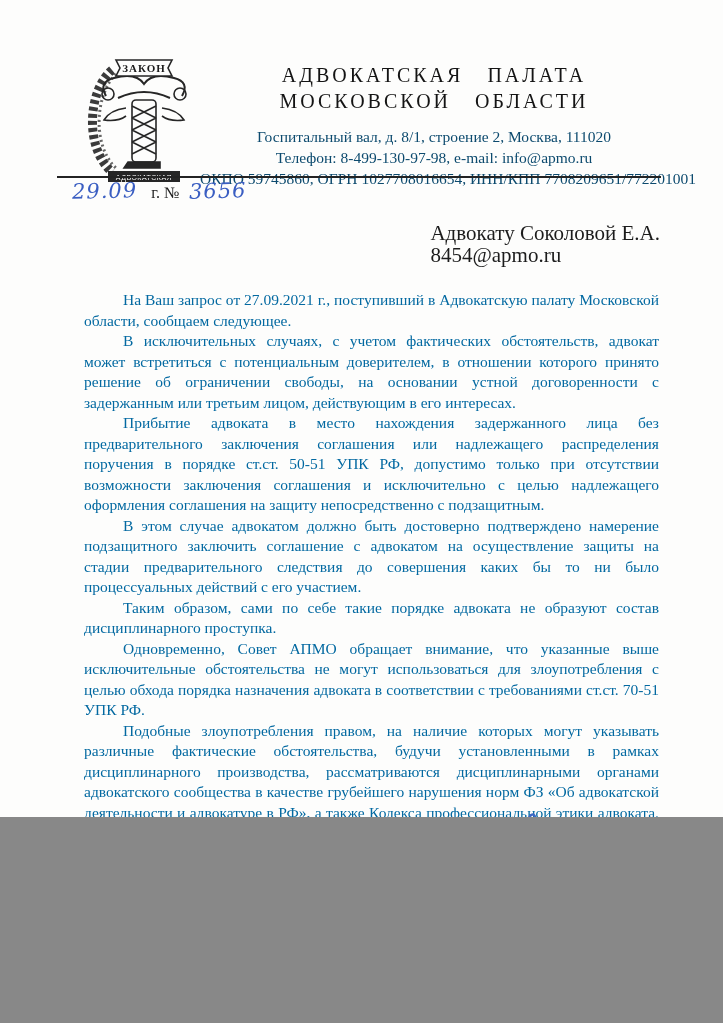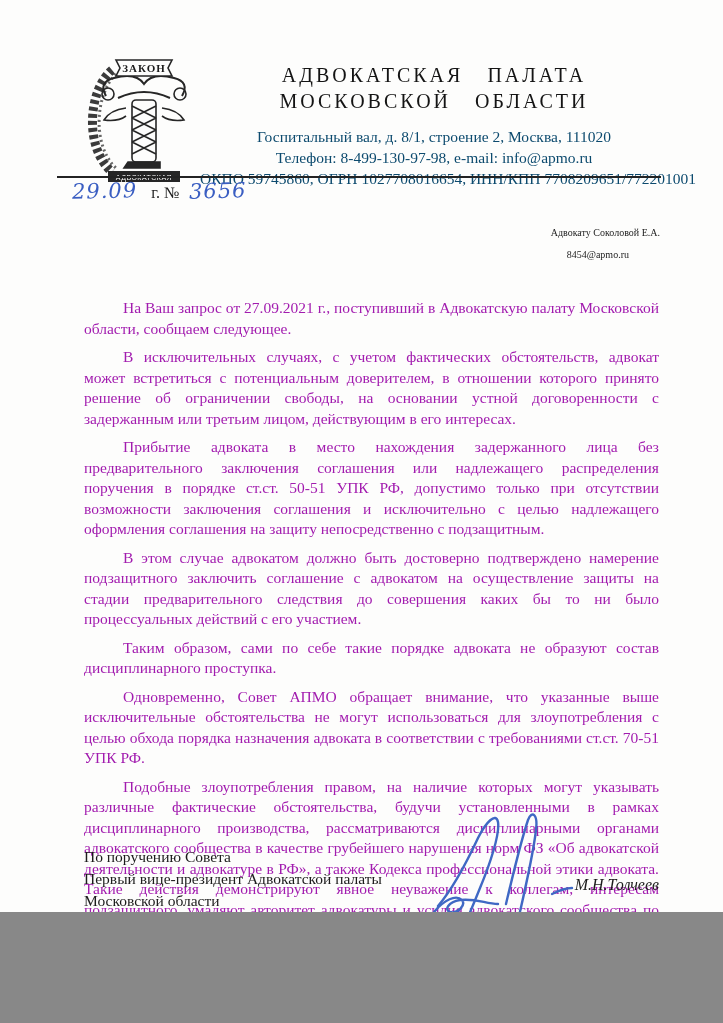--- a/index.html
+++ b/index.html
@@ -1,20 +1,20 @@
 <!DOCTYPE html>
 <html><head>
 <meta charset="utf-8">
 <style>
   * { margin: 0; padding: 0; box-sizing: border-box; }
   html, body { background: #888; }
   .page {
     position: relative;
     width: 723px;
-    height: 912px;
+    height: 817px;
     margin: 0 auto;
     background: #fdfdfc;
     font-family: "Liberation Serif", serif;
     color: #1c1c1c;
     overflow: hidden;
   }
   
   .logo { position: absolute; left: 82px; top: 56px; width: 124px; height: 132px; }
   
   .header-text {
@@ -39,32 +39,31 @@
     color: #3a5ec2;
     font-size: 21px;
     letter-spacing: 1px;
     display: inline-block;
     transform: rotate(-1.5deg);
   }
   .ref-label { font-size: 16px; color: #1c1c1c; margin: 0 10px 0 14px; }
   
   .recipient {
     position: absolute; right: 63px; top: 222px;
-    text-align: center; font-size: 10px; line-height: 22px;
+    text-align: left; font-size: 21px; line-height: 22px;
   }
   .recipient .email { padding-right: 15px; }
   
   .body-text {
     position: absolute; left: 84px; top: 290px; width: 575px;
   }
   .body-text p {
     font-size: 15.5px; line-height: 20.5px;
     text-align: justify; text-indent: 39px;
-    color: #a21caf;
-    margin-top: 8px;
+    color: #0369a1;
   }
   
   .signoff {
     position: absolute; left: 84px; top: 846px; width: 575px;
     font-size: 15.5px; line-height: 22px;
   }
   .signer-name {
     position: absolute; right: 0px; top: 28px;
     font-size: 16px;
     font-style: italic;

